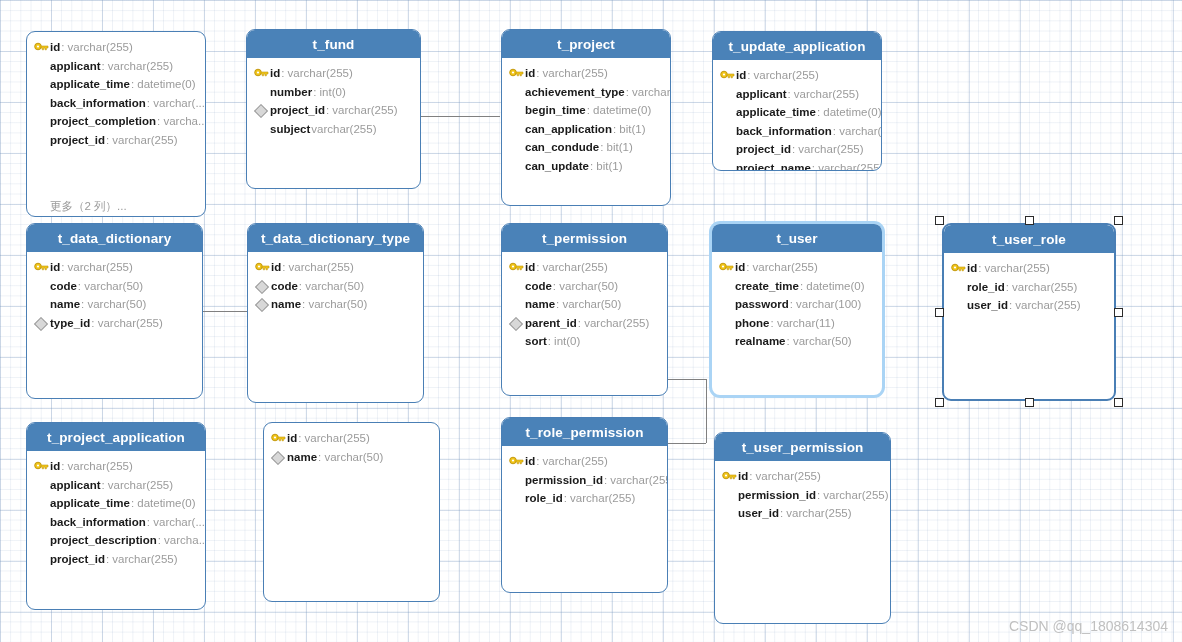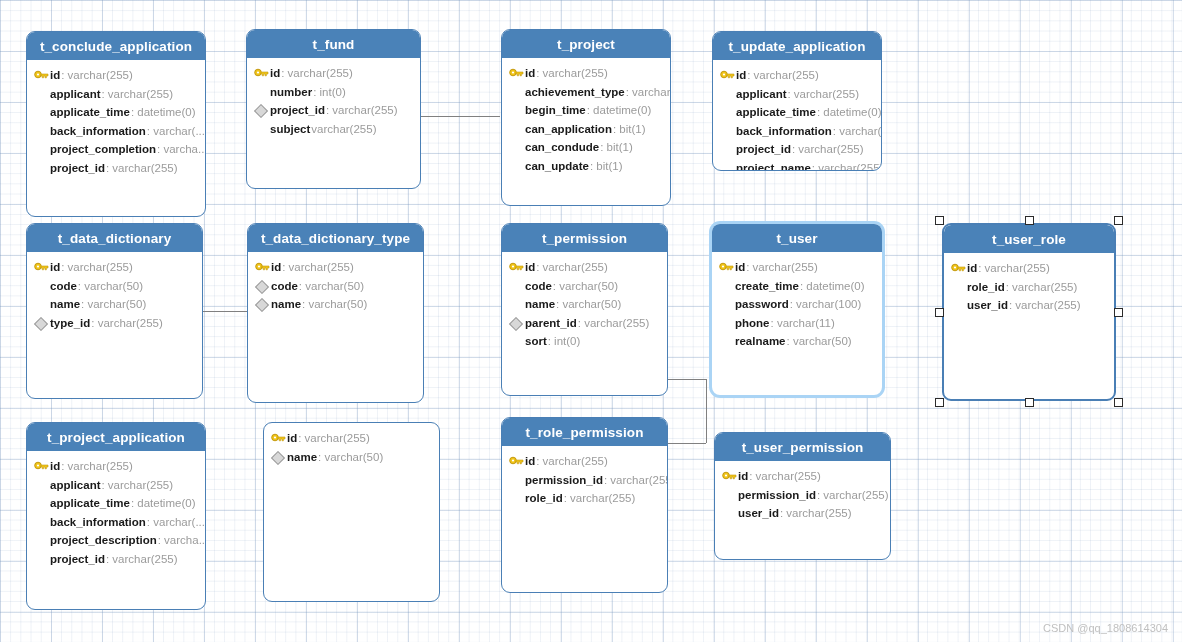--- a/index.html
+++ b/index.html
@@ -117,21 +117,21 @@
     background: #ffffff;
     border: 1px solid #2b2b2b;
     z-index: 10;
   }
 
   
   .watermark {
     position: absolute;
     right: 14px;
     bottom: 8px;
-    font-size: 11px;
+    font-size: 14px;
     color: #c0c0c0;
     z-index: 6;
     white-space: nowrap;
     margin-left: 34px;
   }
 </style>
 </head>
 <body>
 
 <div id="canvas">
@@ -140,21 +140,20 @@
 
   <div class="conn h" style="left:203px; top:311px; width:52px;"></div>
 
   <div class="conn h" style="left:668px; top:379px; width:38px;"></div>
   <div class="conn v" style="left:706px; top:379px; height:64px;"></div>
   <div class="conn h" style="left:668px; top:443px; width:38px;"></div>
 
   <div class="conn h" style="left:878px; top:395px; width:4px; opacity:0;"></div>
 
   <div class="entity" style="left:26px; top:31px; width:180px; height:186px;">
-    <div class="entity-header">t_conclude_application</div>
     <div class="entity-body">
       <div class="field">
         <span class="marker">
           <svg class="key-icon" viewBox="0 0 15 12">
               <circle cx="4" cy="5.5" r="3.3" fill="#f0c419" stroke="#c49a10" stroke-width="1"></circle>
               <circle cx="4" cy="5.5" r="1.1" fill="#ffffff"></circle>
               <path d="M7 5h7v2h-1.6v1.8h-1.4V7H9.6v1.8H8.2V7H7z" fill="#f0c419" stroke="#c49a10" stroke-width="0.6"></path>
             </svg>
         </span>
         <span class="fname">id</span>
@@ -588,21 +587,21 @@
         <span class="ftype">: varchar(255)</span>
       </div>
       <div class="field">
         <span class="marker"></span>
         <span class="fname">role_id</span>
         <span class="ftype">: varchar(255)</span>
       </div>
     </div>
   </div>
 
-  <div class="entity" style="left:714px; top:432px; width:177px; height:128px;">
+  <div class="entity" style="left:714px; top:432px; width:177px; height:192px;">
     <div class="entity-header">t_user_permission</div>
     <div class="entity-body">
       <div class="field">
         <span class="marker">
           <svg class="key-icon" viewBox="0 0 15 12">
               <circle cx="4" cy="5.5" r="3.3" fill="#f0c419" stroke="#c49a10" stroke-width="1"></circle>
               <circle cx="4" cy="5.5" r="1.1" fill="#ffffff"></circle>
               <path d="M7 5h7v2h-1.6v1.8h-1.4V7H9.6v1.8H8.2V7H7z" fill="#f0c419" stroke="#c49a10" stroke-width="0.6"></path>
             </svg>
         </span>

